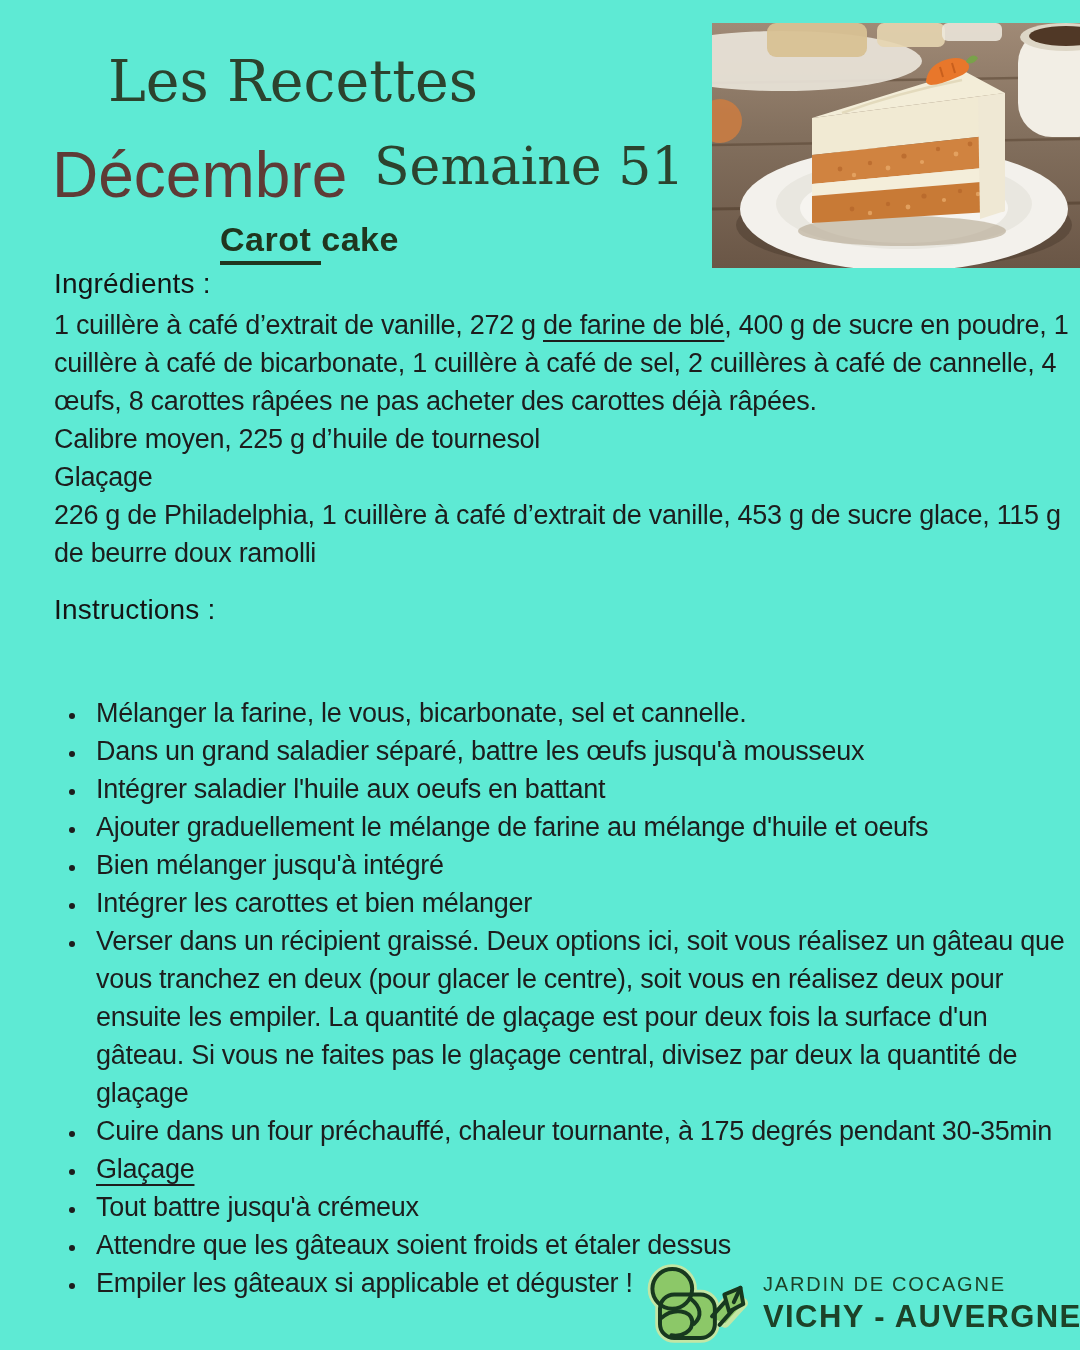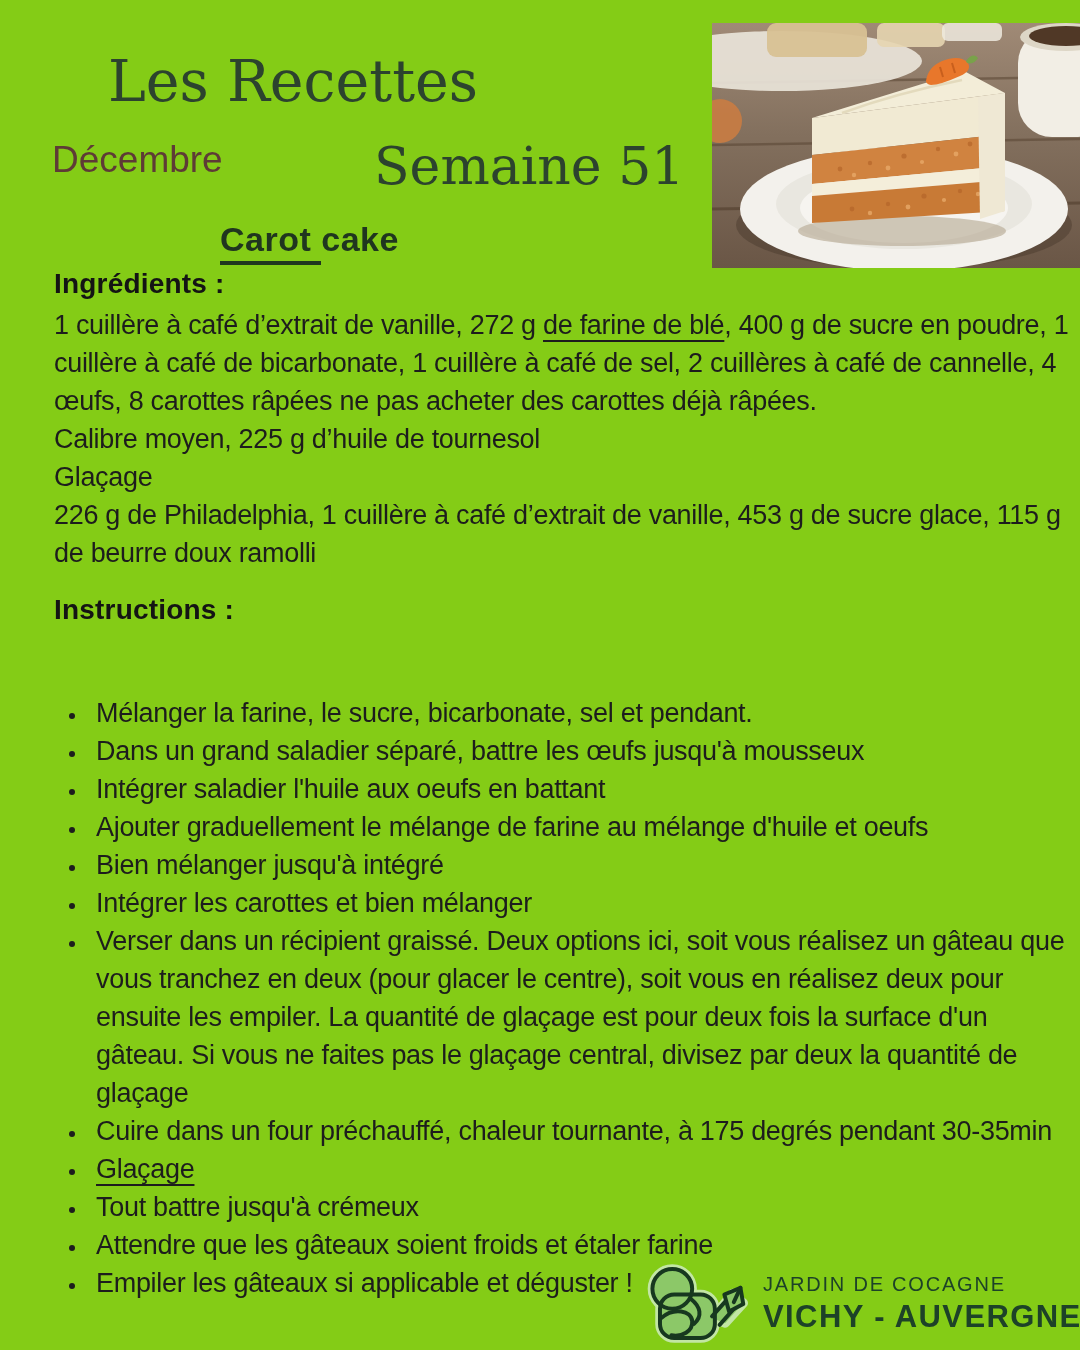--- a/index.html
+++ b/index.html
@@ -1,52 +1,52 @@
 <!DOCTYPE html>
 <html><head>
 <meta charset="utf-8">
 <style>
   html,body{margin:0;padding:0;}
   .page{
     position:relative;
     width:1080px;height:1350px;
-    background:#84cc16;
+    background:#5eead4;
     overflow:hidden;
     font-family:"Liberation Sans",sans-serif;
     color:#1d1d1d;
   }
   .main-title{
     position:absolute;left:108px;top:50px;
     font-family:"DejaVu Serif",serif;
     font-size:57px;line-height:1.1;
     color:#2c432e;
   }
   .month-title{
     position:absolute;left:52px;top:140px;
-    font-size:37px;line-height:1.1;
+    font-size:64px;line-height:1.1;
     color:#5e3b36;
   }
   .week-title{
     position:absolute;left:374px;top:138px;
     font-family:"DejaVu Serif",serif;
     font-size:52px;line-height:1.1;
     color:#2c432e;
   }
   .recipe-title{
     position:absolute;left:220px;top:220px;
     font-size:34px;font-weight:bold;
     color:#20361f;letter-spacing:.5px;
   }
   .recipe-title .titl-u{
     border-bottom:4px solid #20361f;
     padding-bottom:3px;
   }
   .section-label{
     position:absolute;left:54px;
-    font-size:28px;font-weight:bold;color:#141414;
+    font-size:28px;font-weight:normal;color:#141414;
     letter-spacing:.2px;
   }
   .ingredients-label{top:268px;}
   .instructions-label{top:594px;}
   .ingredients-text{
     position:absolute;left:54px;top:306px;width:1024px;
     font-size:27px;line-height:38px;letter-spacing:-.3px;
   }
   .ingredients-text p{margin:0;}
   .u{
@@ -174,31 +174,31 @@
       <p><span>1 cuillère à café d’extrait de vanille, 272 g </span><span class="u">de farine de blé</span><span>, 400 g de sucre en poudre, 1 cuillère à café de bicarbonate, 1 cuillère à café de sel, 2 cuillères à café de cannelle, 4 œufs, 8 carottes râpées ne pas acheter des carottes déjà râpées.</span></p>
       <p><span>Calibre moyen, 225 g d’huile de tournesol</span></p>
       <p><span>Glaçage</span></p>
       <p><span>226 g de Philadelphia, 1 cuillère à café d’extrait de vanille, 453 g de sucre glace, 115 g de beurre doux ramolli</span></p>
     </div>
 
   <div class="section-label instructions-label">Instructions :</div>
 
   <div class="instructions-wrap">
     <ul>
-        <li><span>Mélanger la farine, le sucre, bicarbonate, sel et pendant.</span></li>
+        <li><span>Mélanger la farine, le vous, bicarbonate, sel et cannelle.</span></li>
         <li><span>Dans un grand saladier séparé, battre les œufs jusqu'à mousseux</span></li>
         <li><span>Intégrer saladier l'huile aux oeufs en battant</span></li>
         <li><span>Ajouter graduellement le mélange de farine au mélange d'huile et oeufs</span></li>
         <li><span>Bien mélanger jusqu'à intégré</span></li>
         <li><span>Intégrer les carottes et bien mélanger</span></li>
         <li><span>Verser dans un récipient graissé. Deux options ici, soit vous réalisez un gâteau que vous tranchez en deux (pour glacer le centre), soit vous en réalisez deux pour ensuite les empiler. La quantité de glaçage est pour deux fois la surface d'un gâteau. Si vous ne faites pas le glaçage central, divisez par deux la quantité de glaçage</span></li>
         <li><span>Cuire dans un four préchauffé, chaleur tournante, à 175 degrés pendant 30-35min</span></li>
         <li><span class="u">Glaçage</span></li>
         <li><span>Tout battre jusqu'à crémeux</span></li>
-        <li><span>Attendre que les gâteaux soient froids et étaler farine</span></li>
+        <li><span>Attendre que les gâteaux soient froids et étaler dessus</span></li>
         <li><span>Empiler les gâteaux si applicable et déguster !</span></li>
       </ul>
   </div>
 
   <div class="logo">
     <svg width="106" height="84" viewBox="0 0 112 86">
 
       <g fill="none" stroke="#c2e6a4" stroke-width="10" stroke-linejoin="round">
         <circle cx="32" cy="27" r="21"></circle>
         <rect x="19" y="33" width="58" height="46" rx="15"></rect>

